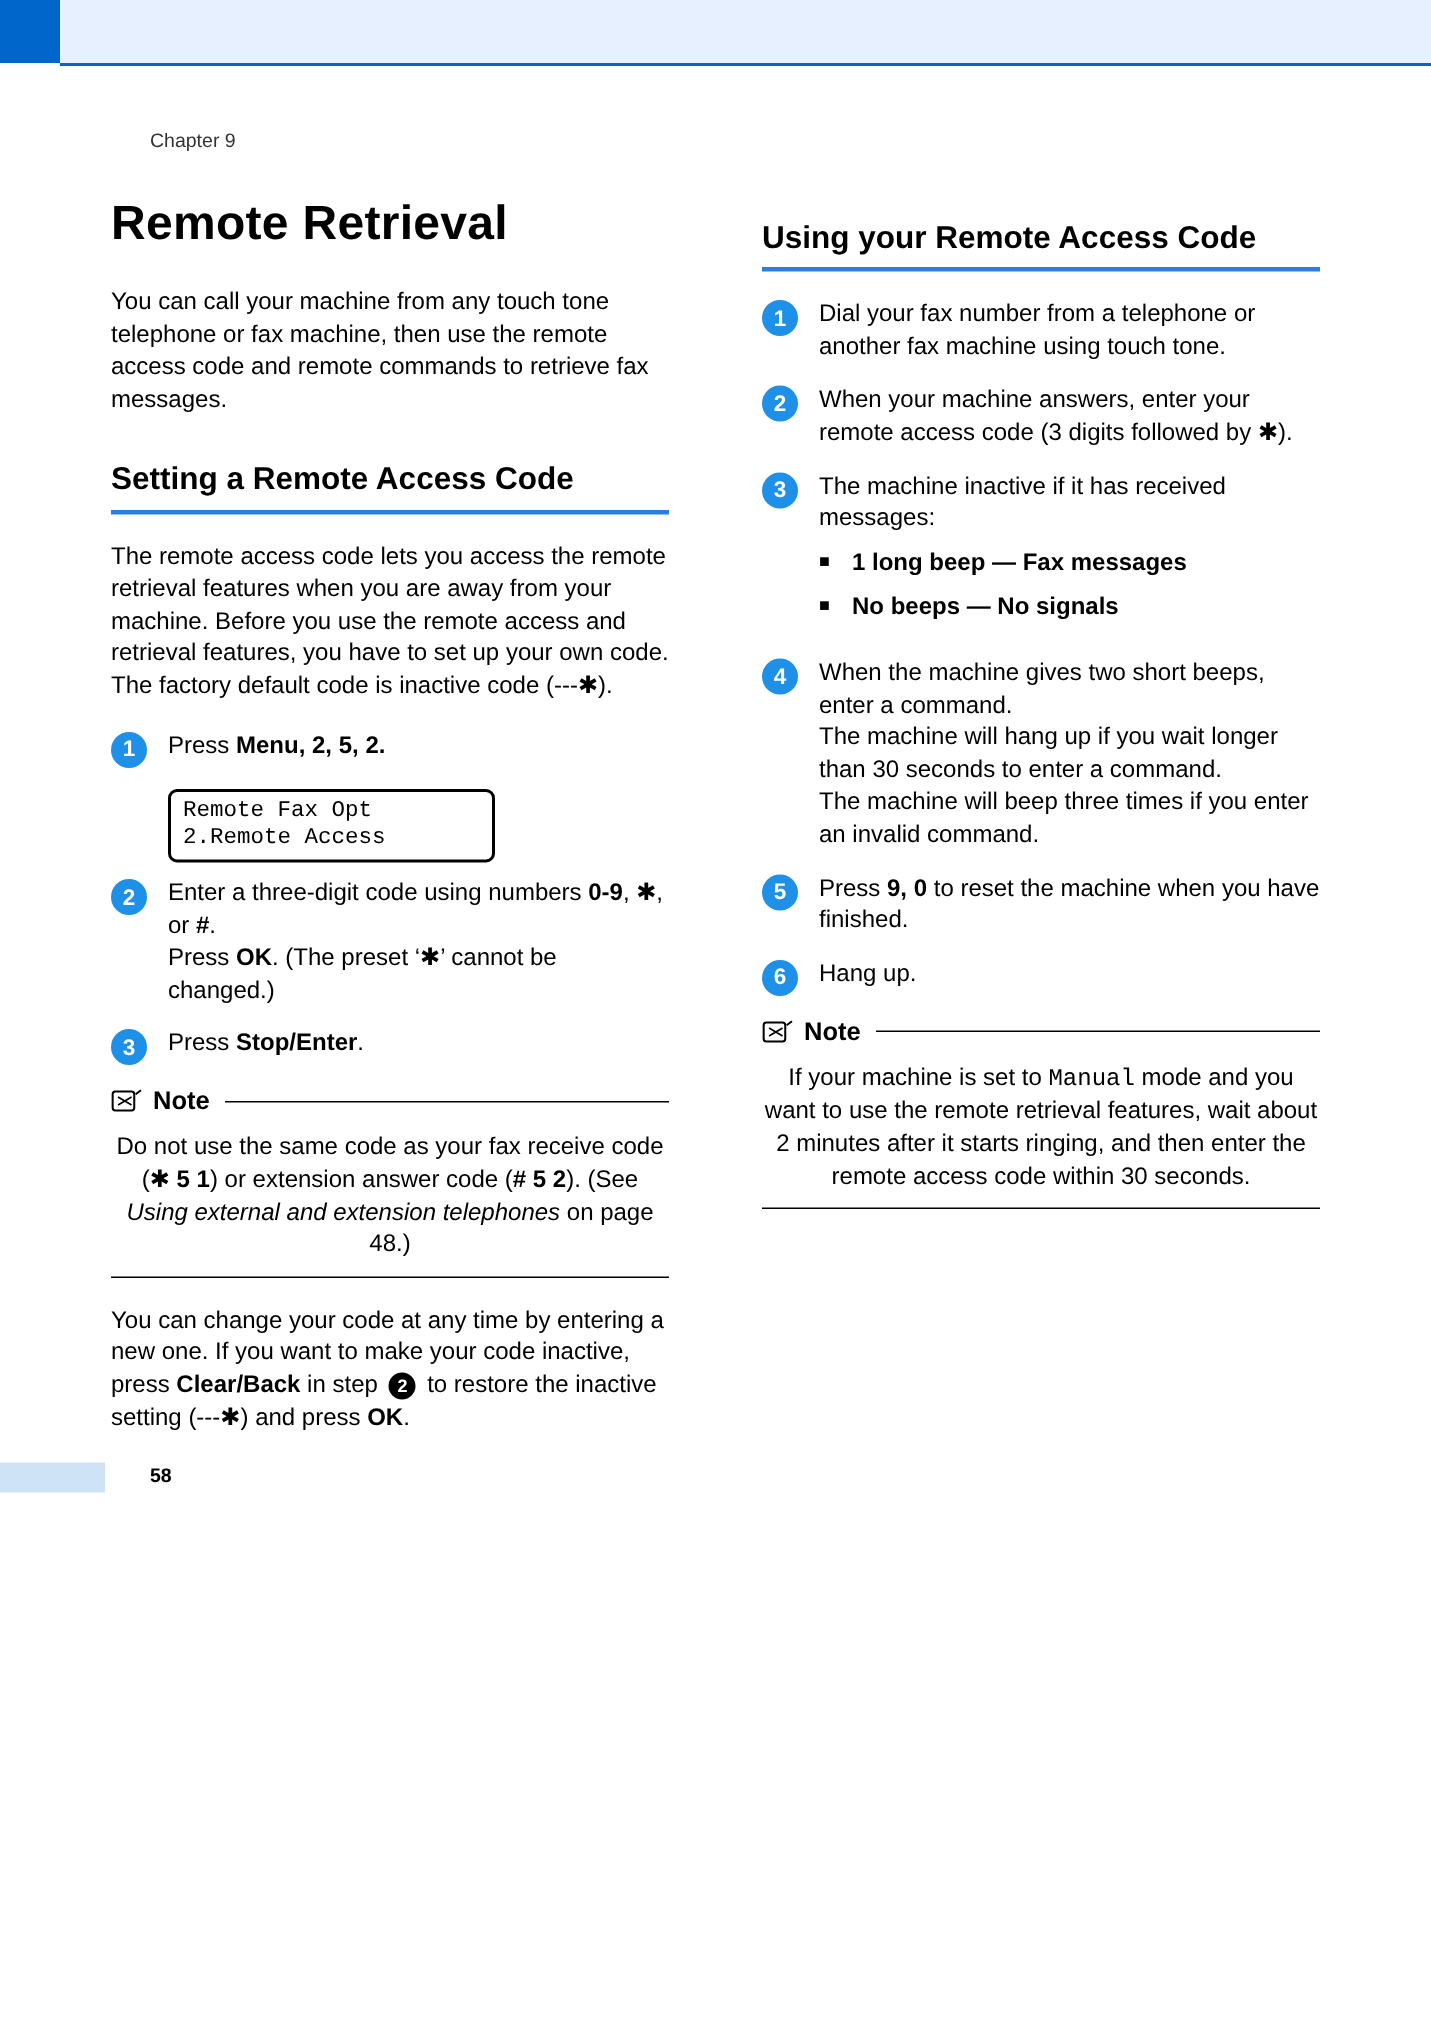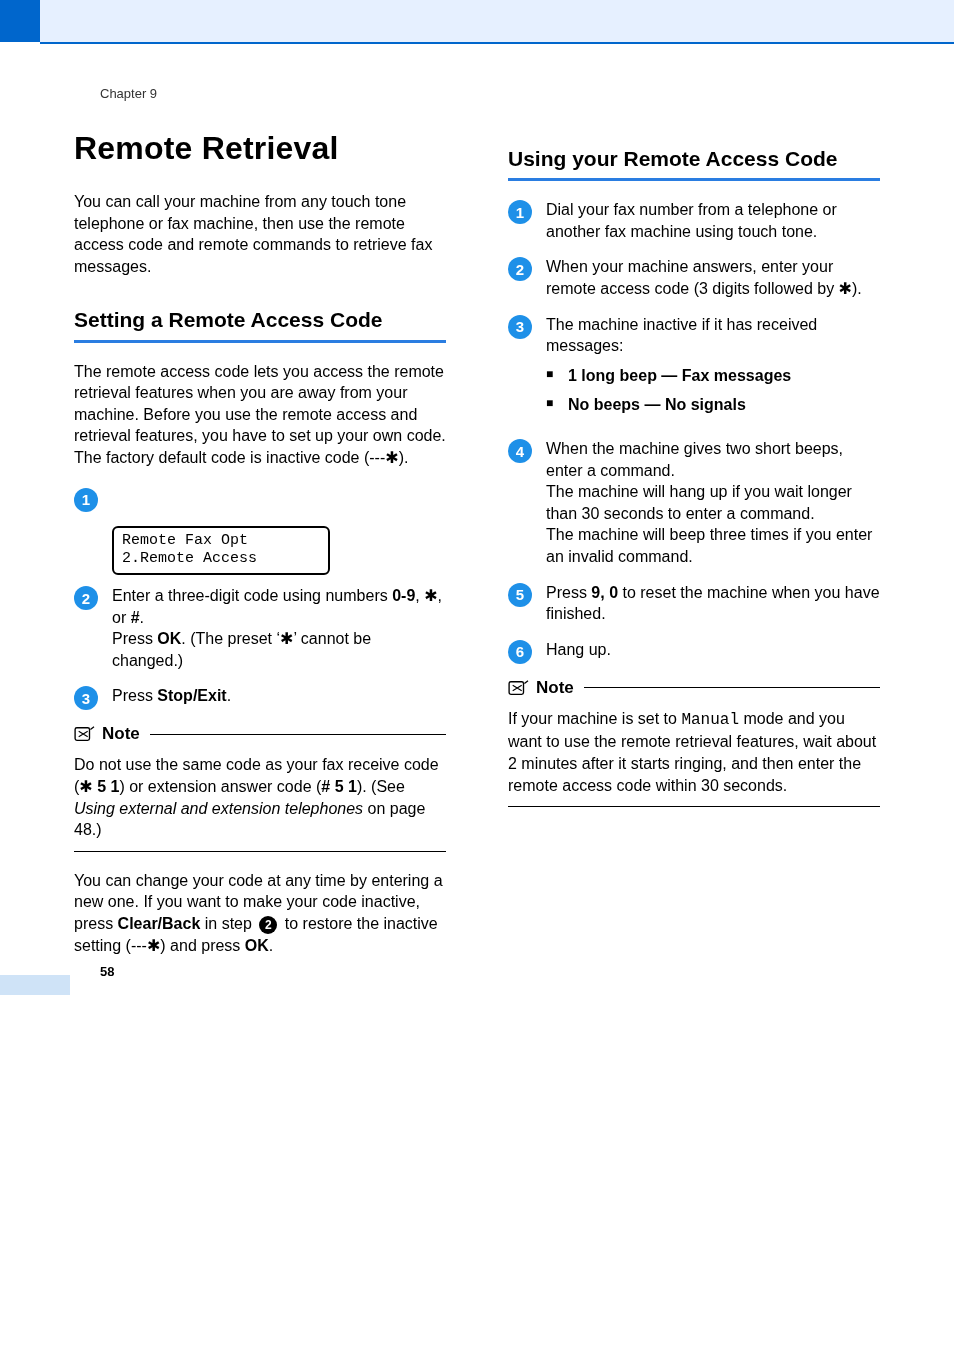--- a/index.html
+++ b/index.html
@@ -21,34 +21,34 @@
       background: #1e90e8; color: #fff; font-size: 15px; font-weight: bold;
       display: flex; align-items: center; justify-content: center; margin-right: 14px; margin-top: 1px;
     }
     .step-num.dark { background: #000; }
     .step-body { flex: 1; font-size: 16px; line-height: 1.35; }
     .lcd {
       border: 2px solid #000; border-radius: 6px; padding: 4px 8px;
       font-family: "Courier New", Courier, monospace; font-size: 15px; line-height: 1.25;
       margin: 4px 0 10px 38px; width: 218px;
     }
-    .note-box { margin: 8px 0 18px 0; }
+    .note-box { margin: 8px 0 18px 0; text-align: center; }
     .note-head { display: flex; align-items: center; margin-bottom: 4px; }
     .note-icon { width: 22px; height: 18px; margin-right: 6px; }
     .note-title { font-weight: bold; font-size: 17px; margin-right: 10px; }
     .note-rule-top { flex: 1; height: 1px; background: #000; }
     .note-body { font-size: 16px; line-height: 1.35; padding: 6px 0 10px 0; border-bottom: 1px solid #000; }
     .sublist { margin: 8px 0 0 0; list-style: none; }
     .sublist li { position: relative; padding-left: 22px; font-size: 16px; font-weight: bold; margin-bottom: 8px; }
     .sublist li::before { content: "■"; position: absolute; left: 0; top: 1px; font-size: 12px; }
     b { font-weight: bold; }
     i { font-style: italic; }
     .mono { font-family: "Courier New", Courier, monospace; }
     .pg-tab { position: absolute; left: 0; bottom: 16px; width: 70px; height: 20px; background: #cfe3f7; }
-    .pg-num { position: absolute; left: 100px; bottom: 32px; font-size: 13px; font-weight: bold; }
+    .pg-num { position: absolute; left: 100px; bottom: 20px; font-size: 13px; font-weight: bold; }
     .col-right { padding-top: 16px; }
   </style>
 </head>
 <body>
 
 <div class="page">
   <div class="left-bar"></div>
   <div class="top-bar-light"></div>
   <div class="top-line"></div>
 
@@ -62,54 +62,57 @@
       <p class="intro">You can call your machine from any touch tone telephone or fax machine, then use the remote access code and remote commands to retrieve fax messages.</p>
 
       <h2 class="subhead">Setting a Remote Access Code</h2>
 
       <p class="para">
         <span>The remote access code lets you access the remote retrieval features when you are away from your machine. Before you use the remote access and retrieval features, you have to set up your own code. The factory default code is inactive code (---</span><span>✱</span><span>).</span>
       </p>
 
       <div class="step">
         <div class="step-num">1</div>
+        <div class="step-body">
+          <span>Press </span><b>Menu</b><b>, 2, 5, 2.</b>
+        </div>
       </div>
 
       <div class="lcd">
         <div>Remote Fax Opt</div>
         <div>2.Remote Access</div>
       </div>
 
       <div class="step">
         <div class="step-num">2</div>
         <div class="step-body">
           <span>Enter a three-digit code using numbers </span><b>0-9</b><span>, </span><span>✱</span><span>, or </span><b>#</b><span>.</span><br>
           <span>Press </span><b>OK</b><span>. (The preset ‘</span><span>✱</span><span>’ cannot be changed.)</span>
         </div>
       </div>
 
       <div class="step">
         <div class="step-num">3</div>
         <div class="step-body">
-          <span>Press </span><b>Stop/Exit</b><span>.</span>
+          <span>Press </span><b>Stop/Enter</b><span>.</span>
         </div>
       </div>
 
       <div class="note-box">
         <div class="note-head">
           <svg class="note-icon" viewBox="0 0 24 20">
             <rect x="1" y="3" width="16" height="14" rx="2" fill="none" stroke="#000" stroke-width="1.5"></rect>
             <path d="M5 7 L15 13 M5 13 L15 7" stroke="#000" stroke-width="1.2"></path>
             <path d="M18 5 L22 2" stroke="#000" stroke-width="1.5"></path>
           </svg>
           <span class="note-title">Note</span>
           <span class="note-rule-top"></span>
         </div>
         <div class="note-body">
-          <span>Do not use the same code as your fax receive code (</span><span>✱</span><b> 5 1</b><span>) or extension answer code (</span><b># 5 1</b><span>). (See </span><i>Using external and extension telephones</i><span> on page 48.)</span>
+          <span>Do not use the same code as your fax receive code (</span><span>✱</span><b> 5 1</b><span>) or extension answer code (</span><b># 5 2</b><span>). (See </span><i>Using external and extension telephones</i><span> on page 48.)</span>
         </div>
       </div>
 
       <p class="para">
         <span>You can change your code at any time by entering a new one. If you want to make your code inactive, press </span><b>Clear/Back</b><span> in step </span><span class="step-num dark" style="display:inline-flex;width:18px;height:18px;font-size:12px;margin:0 3px;vertical-align:middle;">2</span><span> to restore the inactive setting (---</span><span>✱</span><span>) and press </span><b>OK</b><span>.</span>
       </p>
     </div>
 
     <div class="col col-right">
       <h2 class="subhead">Using your Remote Access Code</h2>

